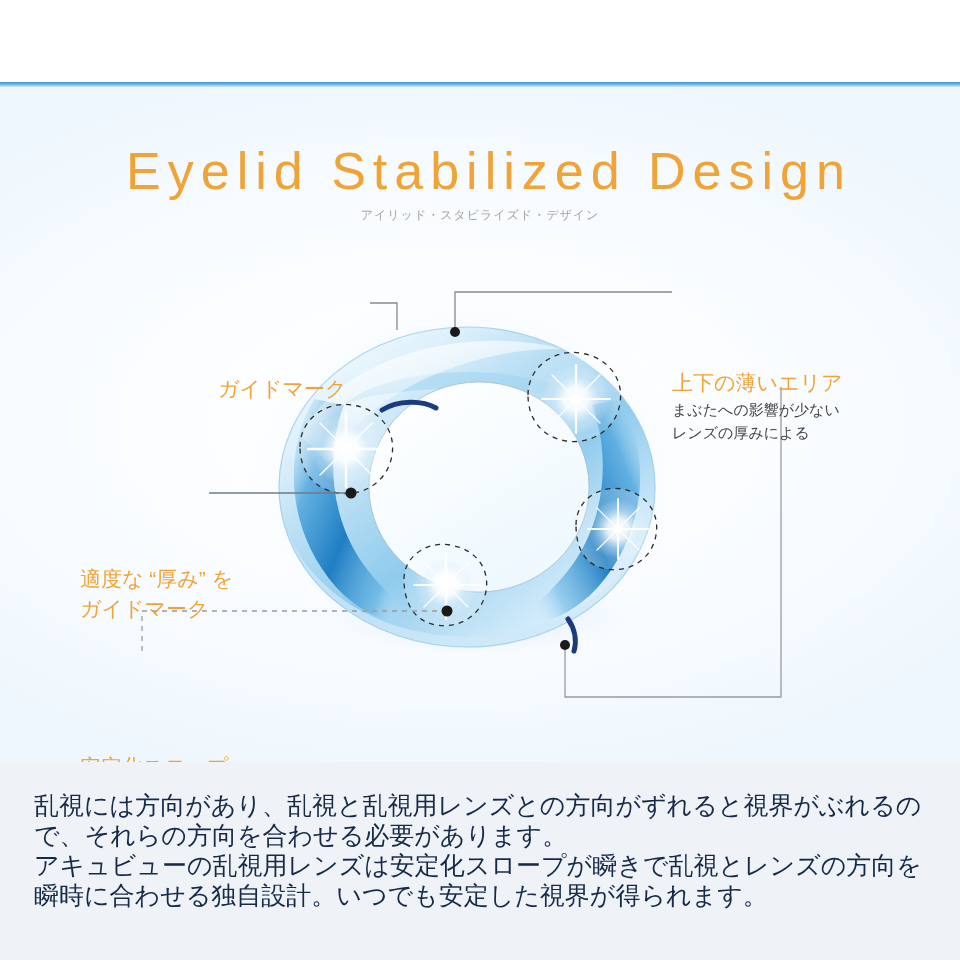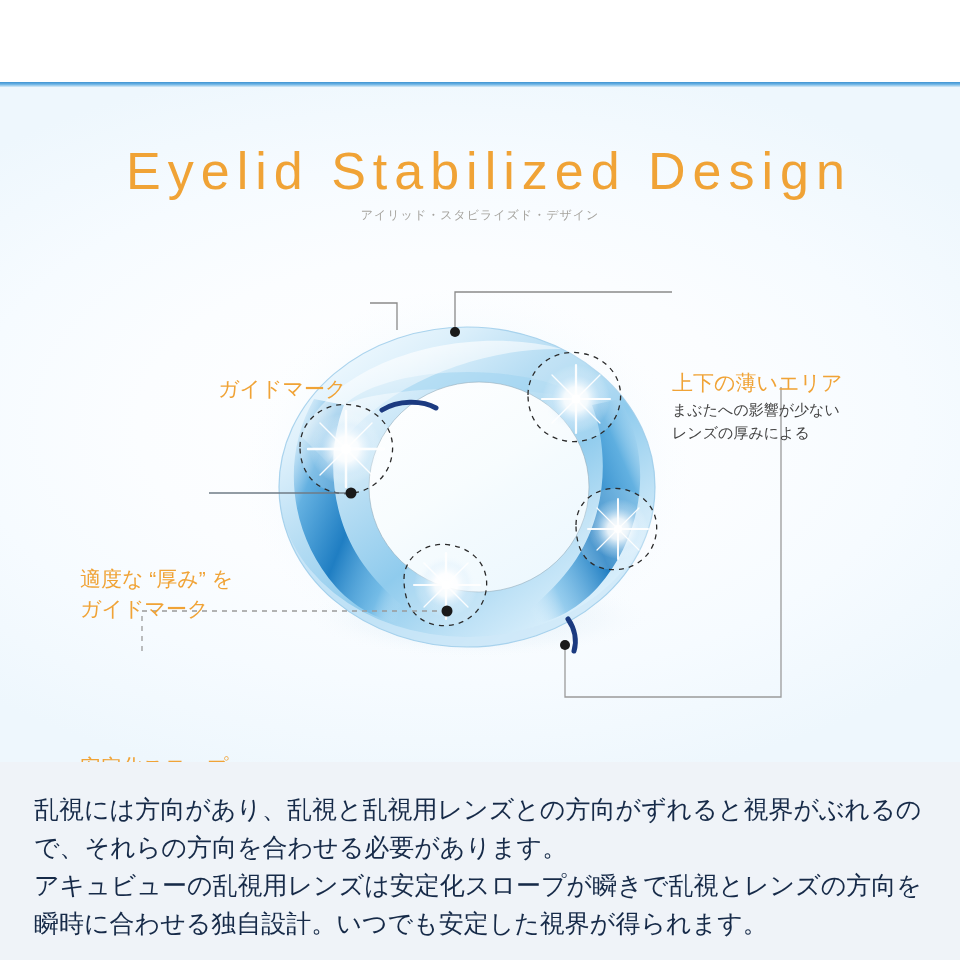--- a/index.html
+++ b/index.html
@@ -104,21 +104,21 @@
     position:absolute;left:0;top:762px;width:960px;height:198px;
     background:#eff3f8;
     box-sizing:border-box;
     padding:28px 34px 0 34px;
   }
   .bottom p{
     margin:0;
     color:#162a48;
     font-size:25px;
     font-weight:500;
-    line-height:38px;
+    line-height:30px;
     letter-spacing:0px;
   }
 </style>
 </head>
 <body>
 
 <div id="page">
 
   <div class="banner-edge"></div>
 

